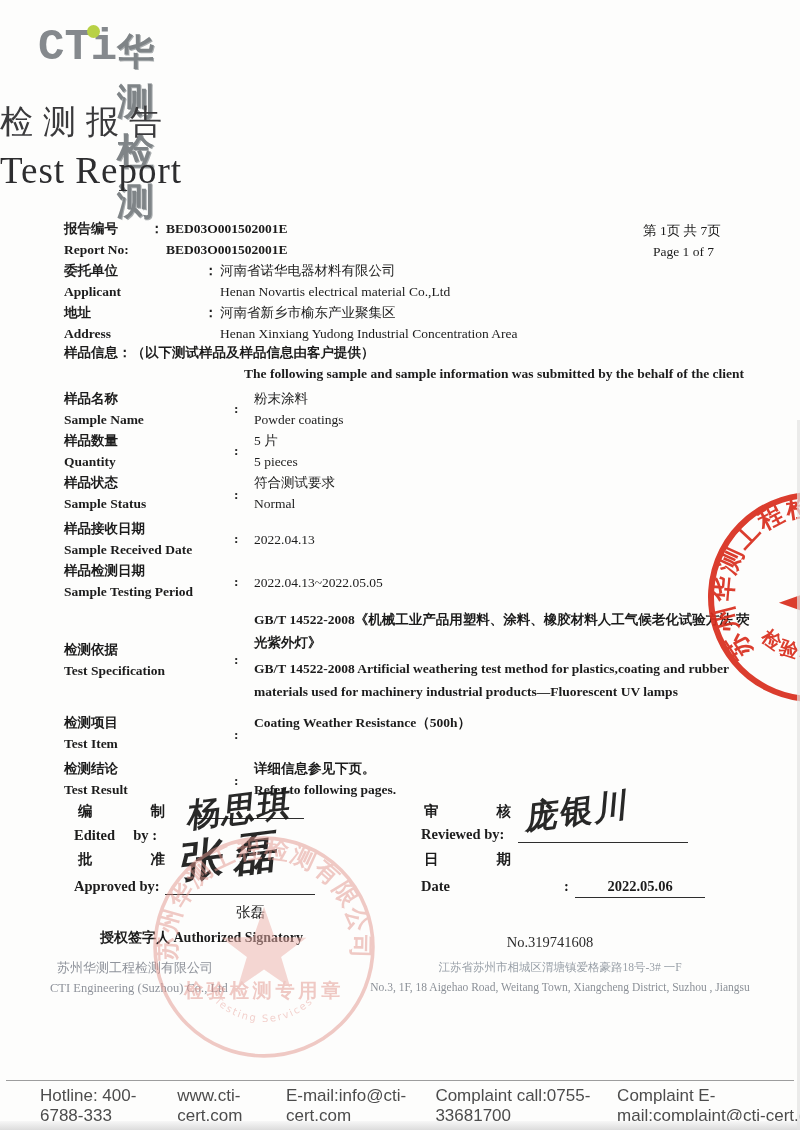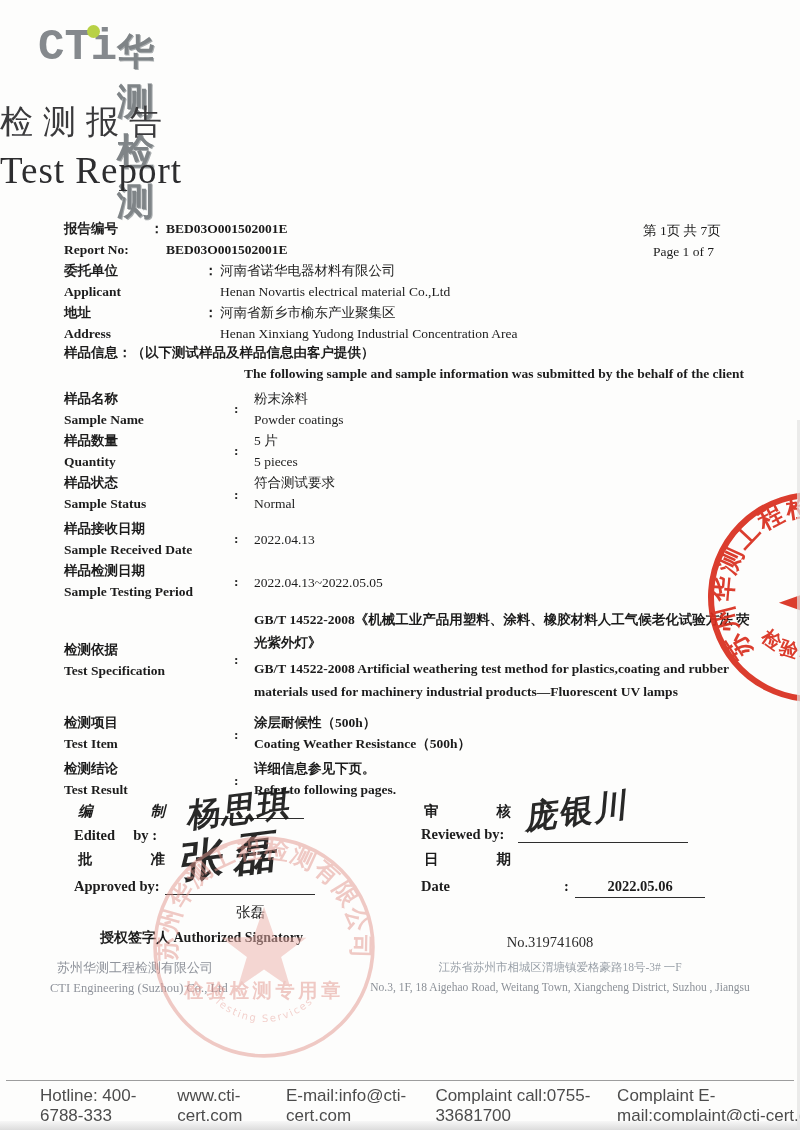--- a/index.html
+++ b/index.html
@@ -209,40 +209,39 @@
       </div>
     </div>
 
     <div class="srow r46" data-interactable="false">
       <div class="lab">
           <div data-interactable="false">检测项目</div>
           <div data-interactable="false">Test Item</div>
         </div>
       <div class="colc" data-interactable="false">:</div>
       <div class="val boldval">
-          <div data-interactable="false">涂层耐候性（500h）</div>
           <div data-interactable="false">Coating Weather Resistance（500h）</div>
         </div>
     </div>
 
     <div class="srow r46" data-interactable="false">
       <div class="lab">
           <div data-interactable="false">检测结论</div>
           <div data-interactable="false">Test Result</div>
         </div>
       <div class="colc" data-interactable="false">:</div>
       <div class="val boldval">
           <div data-interactable="false">详细信息参见下页。</div>
           <div data-interactable="false">Refer to following pages.</div>
         </div>
     </div>
   </div>
 
   <div class="sig" data-interactable="false">
-    <span class="lbl-zh pre" style="left:78px;top:802px;font-style:italic;" data-interactable="false">编　　　　制</span>
+    <span class="lbl-zh pre" style="left:78px;top:802px;" data-interactable="false">编　　　　制</span>
     <span class="lbl-en pre" style="left:74px;top:826px;" data-interactable="false">Edited　 by :</span>
     <span class="sline" style="left:196px;top:818px;width:108px;" data-interactable="false"></span>
     <span class="handwriting" style="left:186px;top:794px;font-size:33px;" data-interactable="false">杨思琪</span>
 
     <span class="lbl-zh pre" style="left:424px;top:802px;" data-interactable="false">审　　　　核</span>
     <span class="lbl-en" style="left:421px;top:826px;" data-interactable="false">Reviewed by:</span>
     <span class="sline" style="left:518px;top:842px;width:170px;" data-interactable="false"></span>
     <span class="handwriting" style="left:524px;top:796px;font-size:33px;" data-interactable="false">庞银川</span>
 
     <span class="lbl-zh pre" style="left:78px;top:850px;" data-interactable="false">批　　　　准</span>

